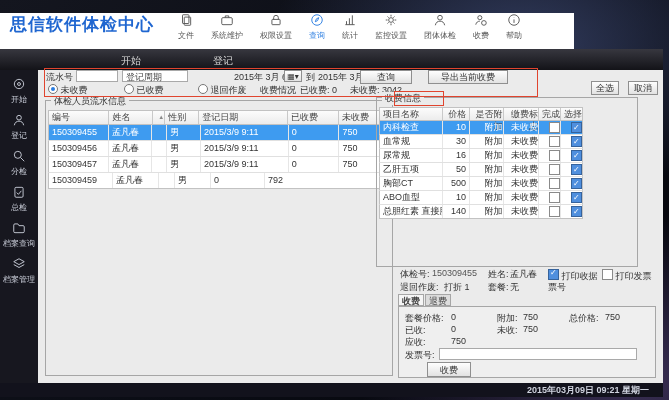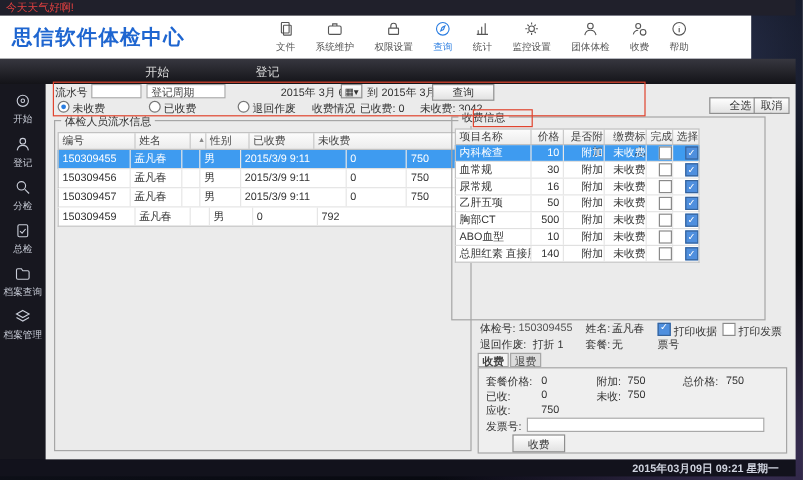--- a/index.html
+++ b/index.html
@@ -12,22 +12,22 @@
       linear-gradient(135deg,#14161f 0%, #0a0c14 55%, #05060b 100%);
   }
   .abs{position:absolute;box-sizing:border-box}
   .window{position:absolute;left:0;top:0;width:663px;height:397px}
 
   
   .titlebar{left:0;top:0;width:663px;height:13px;background:#20202b;color:#e14040;
     font-size:9px;line-height:13px;padding-left:5px}
 
   
-  .header{left:0;top:13px;width:626px;height:36px;background:#ffffff;
-    display:flex;align-items:center}
+  .header{left:0;top:13px;width:574px;height:36px;background:#ffffff;
+    display:flex;}
   .app-title{color:#1f66d0;font-weight:bold;font-size:17px;margin-left:10px;letter-spacing:1px}
   .app-sub{color:#999;font-size:9px;margin-left:9px;padding-left:9px;border-left:1px solid #ddd;padding-top:4px}
   .toolbar{margin-left:auto;margin-right:52px;display:flex;gap:17px}
   .tool{display:flex;flex-direction:column;align-items:center;gap:1px;color:#555;font-size:8px;cursor:default}
   .tool svg{width:14px;height:14px;stroke:currentColor;fill:none;stroke-width:1.6}
   .tool.active{color:#2a7de1}
 
   
   .tabstrip{left:0;top:49px;width:663px;height:21px;
     background:linear-gradient(#37373f,#131318);display:flex;align-items:flex-end;
@@ -75,23 +75,20 @@
 
   .minitab{height:12px;line-height:12px;font-size:9px;text-align:center;border:1px solid #a6a6a6;
     background:#dcdcdc;color:#444;cursor:default}
   .minitab.active{background:#f5f5f5;font-weight:bold}
 </style>
 </head>
 <body>
 
 <div class="window">
 
-  <div class="abs titlebar">
-    <span>今天天气好啊!</span>
-  </div>
 
   <div class="abs header">
     <span class="app-title">思信软件体检中心</span>
     <div class="toolbar">
       <div class="tool">
         <span><svg viewBox="0 0 24 24">
               <rect x="6" y="3" width="11" height="15" rx="1"></rect>
               <rect x="9" y="7" width="11" height="14" rx="1"></rect>
             </svg></span>
         <span>文件</span>
@@ -207,48 +204,50 @@
   <div class="abs content">
 
     <span class="abs lbl" style="left:8px;top:1px">流水号</span>
     <span class="abs tin" style="left:38px;top:0;width:42px"></span>
     <span class="abs tin" style="left:84px;top:0;width:66px">登记周期</span>
     <span class="abs lbl" style="left:196px;top:1px">2015年 3月 6日</span>
     <span class="abs btn" style="left:246px;top:0;width:18px;height:12px;line-height:11px;font-size:8px">▦▾</span>
     <span class="abs lbl" style="left:268px;top:1px">到</span>
     <span class="abs lbl" style="left:280px;top:1px">2015年 3月 9日</span>
     <span class="abs btn" style="left:322px;top:0;width:52px;height:14px;line-height:13px">查询</span>
+    <span class="abs btn" style="left:390px;top:0;width:80px;height:14px;line-height:13px">导出当前收费</span>
 
     <span class="abs" style="left:10px;top:13px">
       <span class="rb on"></span>
       <span>未收费</span>
     </span>
     <span class="abs" style="left:86px;top:13px">
       <span class="rb"></span>
       <span>已收费</span>
     </span>
     <span class="abs" style="left:160px;top:13px">
       <span class="rb"></span>
       <span>退回作废</span>
     </span>
     <span class="abs lbl" style="left:222px;top:14px">收费情况</span>
     <span class="abs lbl" style="left:262px;top:14px">已收费: 0</span>
     <span class="abs lbl" style="left:312px;top:14px">未收费: 3042</span>
 
-    <span class="abs btn" style="left:553px;top:11px;width:52px;height:14px;line-height:13px">全选</span>
+    <span class="abs btn" style="left:553px;top:11px;width:28px;height:14px;line-height:13px">全选</span>
     <span class="abs btn" style="left:590px;top:11px;width:30px;height:14px;line-height:13px">取消</span>
 
     <div class="abs group" style="left:7px;top:30px;width:348px;height:276px">
       <span class="gtitle">体检人员流水信息</span>
       <div class="abs" style="left:2px;top:9px;width:342px">
         <div class="thead">
           <span class="cell" style="width:60px">编号</span>
           <span class="cell" style="width:42px">姓名</span>
           <span class="cell ctr" style="width:12px;font-size:6px;color:#888">▲</span>
           <span class="cell" style="width:32px">性别</span>
+          <span class="cell" style="width:90px">登记日期</span>
           <span class="cell" style="width:50px">已收费</span>
           <span class="cell" style="width:50px;border-right:none">未收费</span>
         </div>
         <div class="trow prow sel">
           <span class="cell" style="width:60px">150309455</span>
           <span class="cell" style="width:42px">孟凡春</span>
           <span class="cell" style="width:12px"></span>
           <span class="cell" style="width:32px">男</span>
           <span class="cell" style="width:90px">2015/3/9 9:11</span>
           <span class="cell" style="width:50px">0</span>

